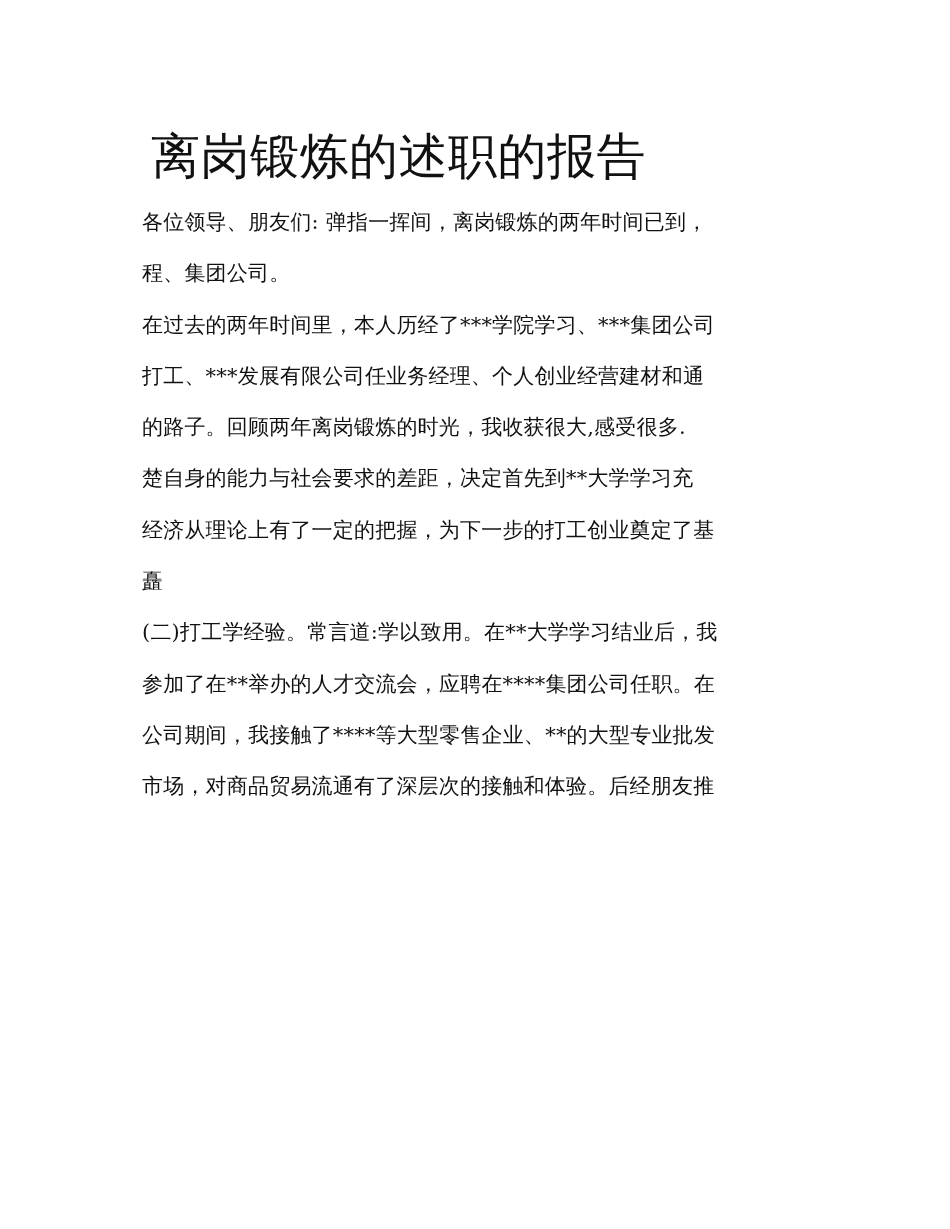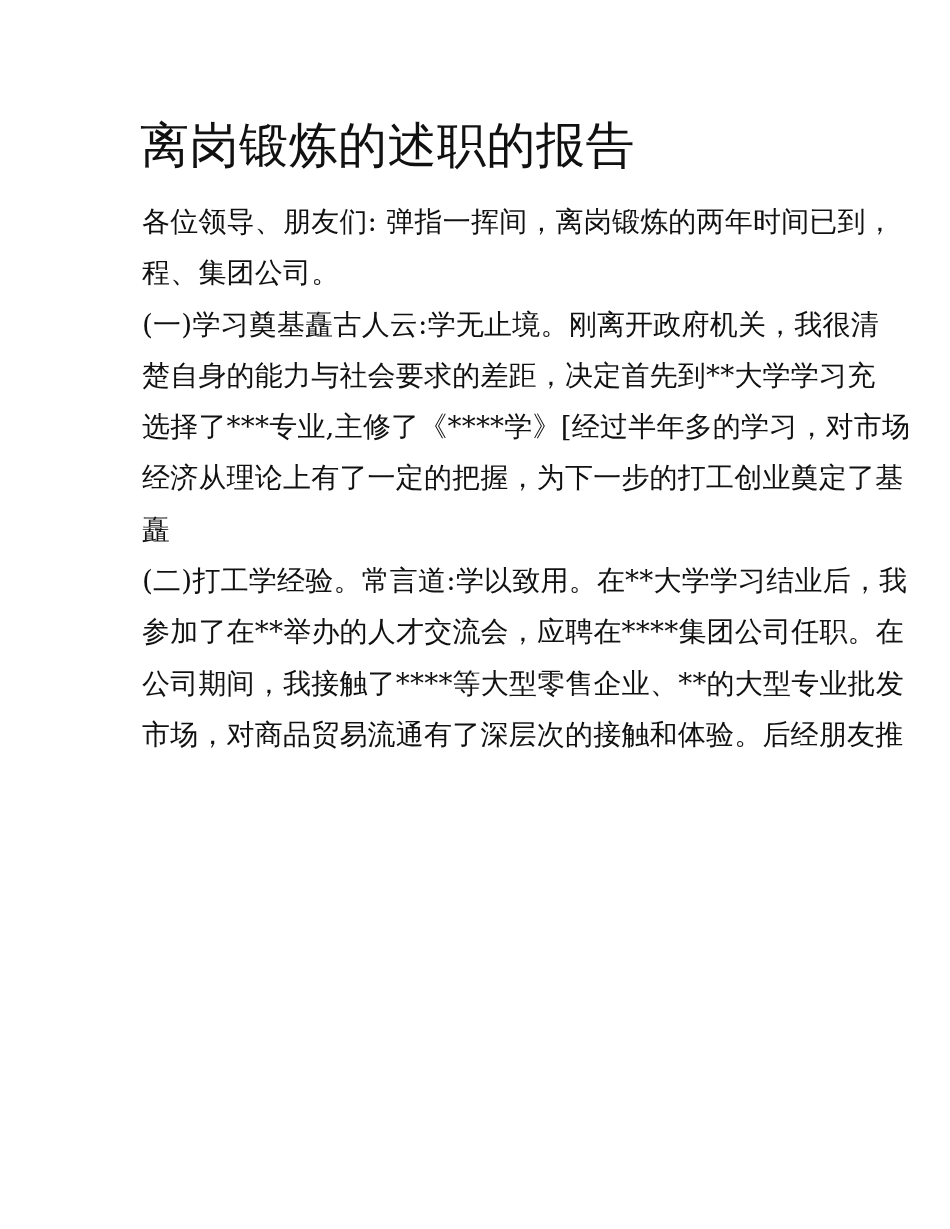--- a/index.html
+++ b/index.html
@@ -24,48 +24,49 @@
     }
     .title {
       position: absolute;
       left: 140px;
       top: 114px;
       font-size: 49px;
       line-height: 64px;
       letter-spacing: 0.5px;
       white-space: nowrap;
       font-weight: normal;
-      margin: 0;
+      margin: 11px;
     }
     .body {
       position: absolute;
       left: 142px;
       top: 204px;
       width: 700px;
     }
     .line {
       height: 51.3px;
-      font-size: 28px;
+      font-size: 21px;
       line-height: 36px;
       white-space: nowrap;
       letter-spacing: 0.2px;
     }
   </style>
 </head>
 <body>
 
 <div class="page">
   <h1 class="title">离岗锻炼的述职的报告</h1>
 
   <div class="body">
     <div class="line">各位领导、朋友们: 弹指一挥间，离岗锻炼的两年时间已到，</div>
     <div class="line">程、集团公司。</div>
-    <div class="line">(一)学习奠基矗古人云:学无止境。刚离开政府机关，我很清</div>
+    <div class="line">在过去的两年时间里，本人历经了***学院学习、***集团公司</div>
+    <div class="line">打工、***发展有限公司任业务经理、个人创业经营建材和通</div>
+    <div class="line">的路子。回顾两年离岗锻炼的时光，我收获很大,感受很多.</div>
     <div class="line">楚自身的能力与社会要求的差距，决定首先到**大学学习充</div>
-    <div class="line">选择了***专业,主修了《****学》[经过半年多的学习，对市场</div>
     <div class="line">经济从理论上有了一定的把握，为下一步的打工创业奠定了基</div>
     <div class="line">矗</div>
     <div class="line">(二)打工学经验。常言道:学以致用。在**大学学习结业后，我</div>
     <div class="line">参加了在**举办的人才交流会，应聘在****集团公司任职。在</div>
     <div class="line">公司期间，我接触了****等大型零售企业、**的大型专业批发</div>
     <div class="line">市场，对商品贸易流通有了深层次的接触和体验。后经朋友推</div>
   </div>
 </div>
 
 </body></html>

